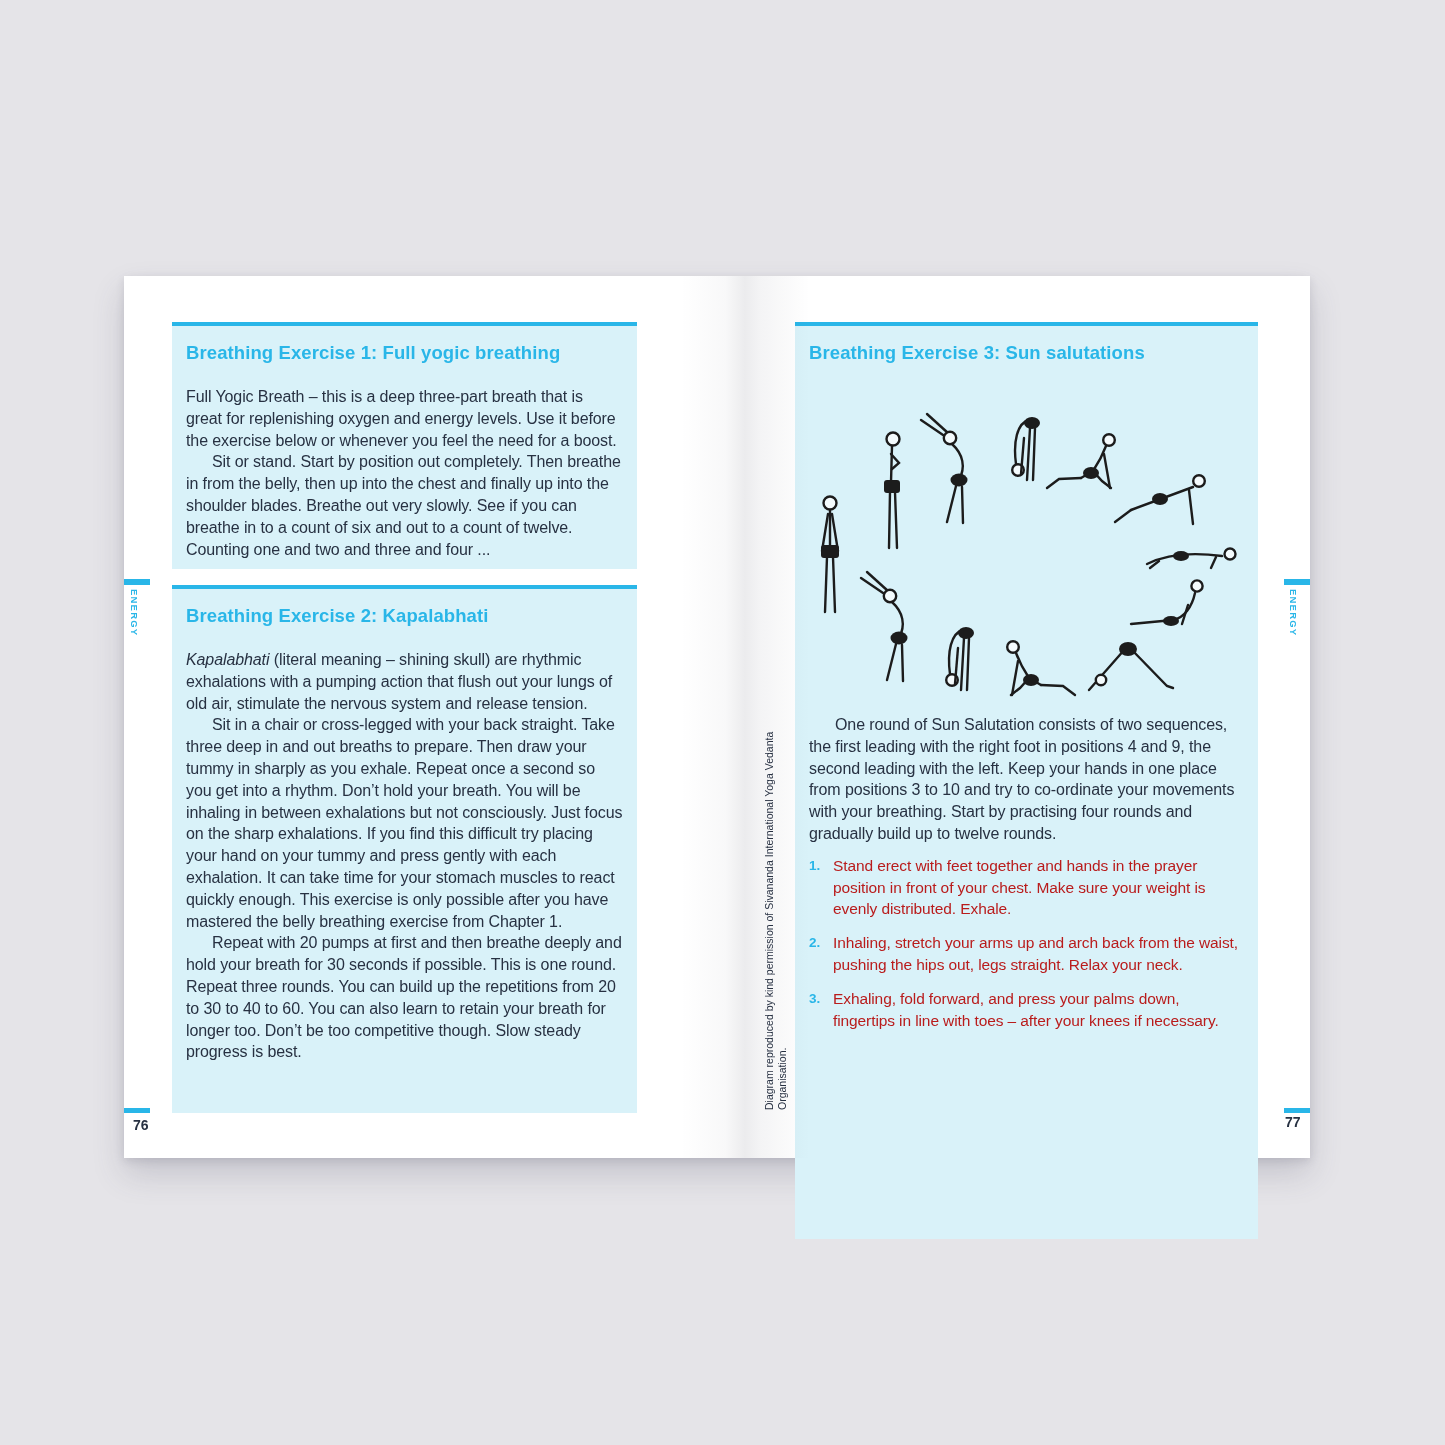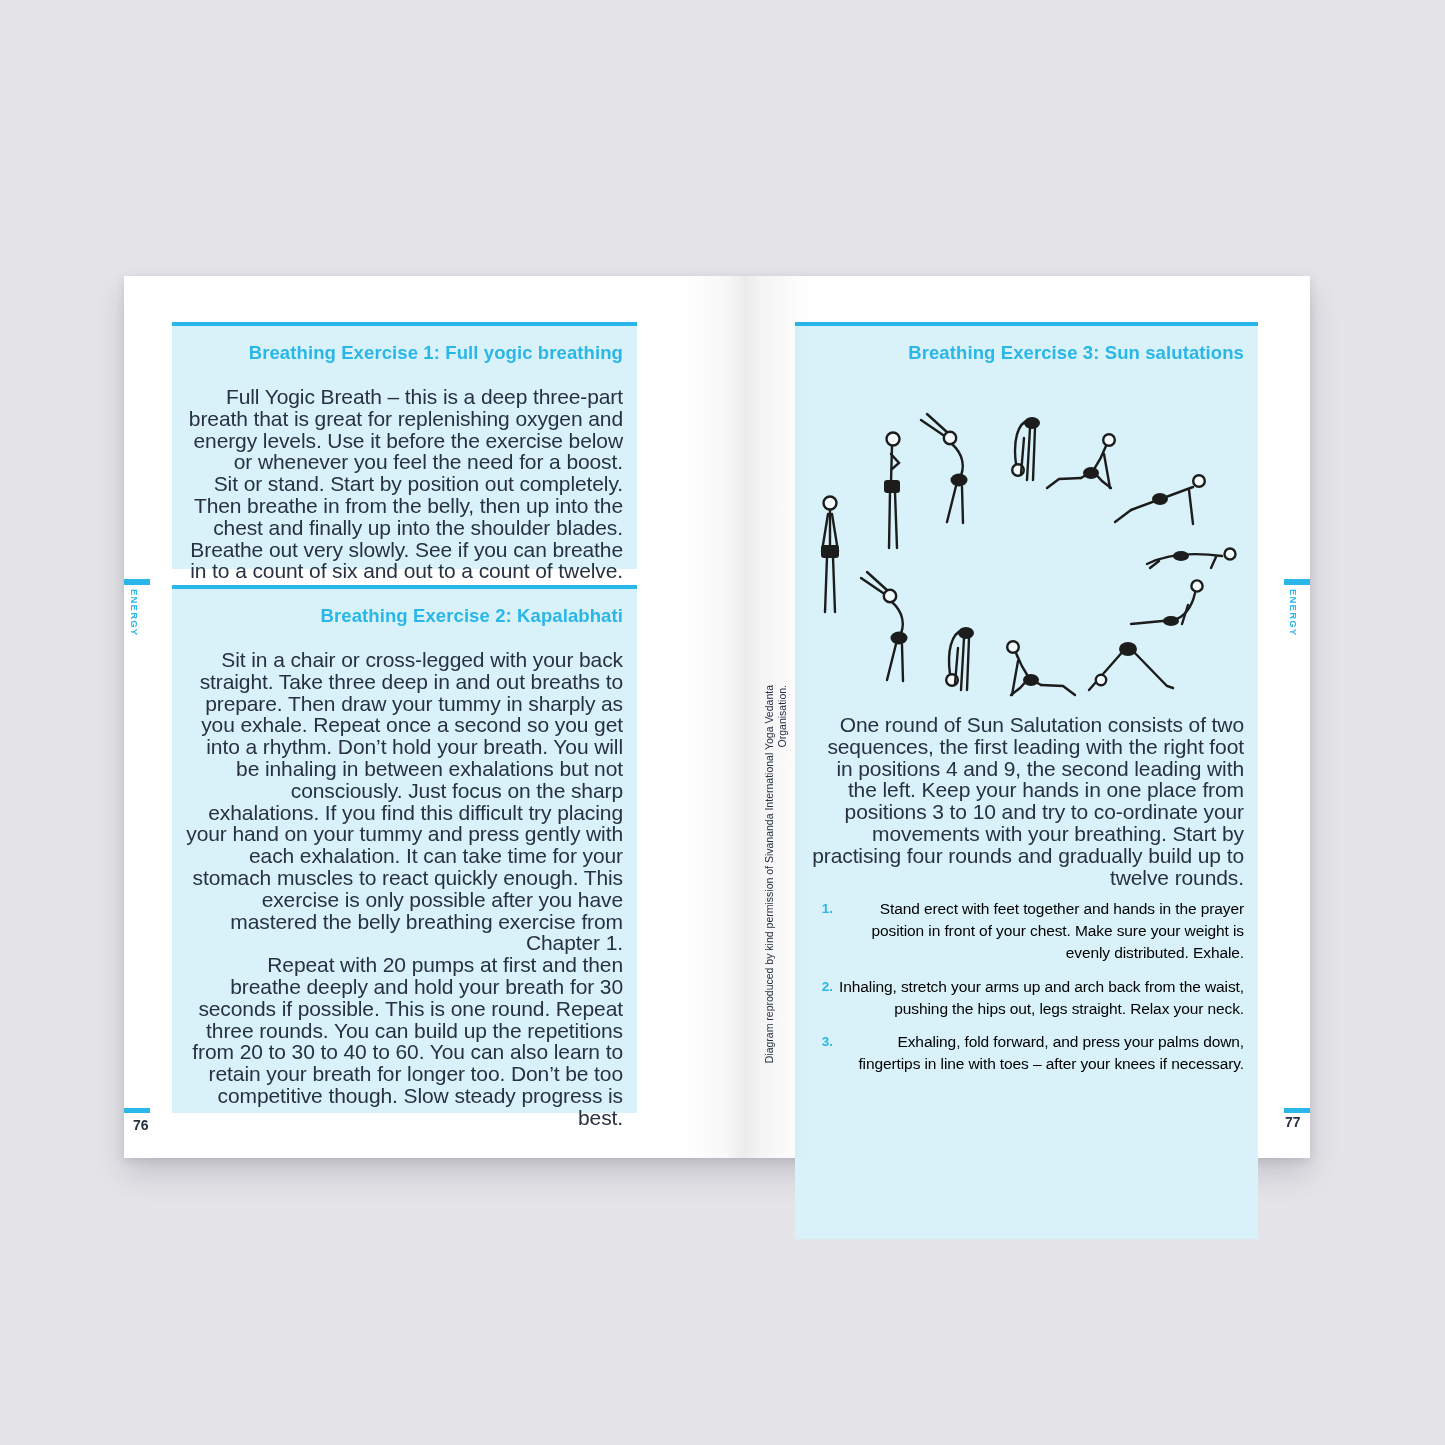--- a/index.html
+++ b/index.html
@@ -4,21 +4,20 @@
 <style>
   html,body{margin:0;padding:0}
   body{
     width:1445px;height:1445px;position:relative;overflow:hidden;
     background:#e5e4e8;
     font-family:"Liberation Sans", sans-serif;
   }
   .spread{
     position:absolute;left:124px;top:276px;width:1186px;height:882px;
     box-shadow:0 16px 30px rgba(70,70,95,.20), 0 3px 8px rgba(70,70,95,.14);
-    text-align:right;
   }
   .page{position:absolute;top:0;height:100%;background:#ffffff}
   .page.left{left:0;width:593px}
   .page.right{left:593px;width:593px}
   .gutter{
     position:absolute;left:556px;top:0;width:130px;height:100%;pointer-events:none;
     background:linear-gradient(90deg,
       rgba(40,40,60,0) 0%, rgba(40,40,60,.03) 35%,
       rgba(40,40,60,.09) 50%, rgba(40,40,60,.05) 62%,
       rgba(40,40,60,0) 100%);
@@ -28,31 +27,31 @@
     box-sizing:border-box;padding:16px 14px 0;
   }
   #panel1{left:48px;top:46px;width:465px;height:247px}
   #panel2{left:48px;top:309px;width:465px;height:528px}
   #panel3{left:78px;top:46px;width:463px;height:917px}
   .panel h2{
     margin:0 0 22px;font-size:18.5px;line-height:22px;font-weight:700;
     color:#29b6e8;letter-spacing:.1px;
   }
   .panel p{
-    margin:0;font-size:21px;line-height:21.8px;color:#273142;letter-spacing:-.1px;
+    margin:0;font-size:16px;line-height:21.8px;color:#273142;letter-spacing:-.1px;
   }
   .panel p.indent{text-indent:26px}
   .panel em{font-style:italic}
   .steps{margin-top:10px}
   .step{display:flex;margin-bottom:12px}
   .step-num{
     flex:none;width:24px;color:#29b6e8;font-weight:700;font-size:13.5px;
     line-height:21.8px;
   }
-  .step-text{font-size:15.5px;line-height:21.8px;color:#000000;letter-spacing:-.1px}
+  .step-text{font-size:15.5px;line-height:21.8px;color:#b91c1c;letter-spacing:-.1px}
   .diagram{position:relative;height:328px;margin:0 -14px}
   .fig{position:absolute}
   .edge-bar{position:absolute;background:#29b6e8;height:6px;width:26px}
   .edge-bar.bottom{height:5px}
   .edge-label{
     position:absolute;writing-mode:vertical-rl;color:#29b6e8;font-weight:700;
     font-size:9.5px;letter-spacing:1.2px;
   }
   .pagenum{position:absolute;font-size:14px;font-weight:700;color:#273142}
   .credit{
@@ -144,20 +143,21 @@
   <div class="page left">
 
     <div class="panel" id="panel1">
       <h2>Breathing Exercise 1: Full yogic breathing</h2>
       <p>Full Yogic Breath – this is a deep three-part breath that is great for replenishing oxygen and energy levels. Use it before the exercise below or whenever you feel the need for a boost.</p>
       <p class="indent">Sit or stand. Start by position out completely. Then breathe in from the belly, then up into the chest and finally up into the shoulder blades. Breathe out very slowly. See if you can breathe in to a count of six and out to a count of twelve. Counting one and two and three and four ...</p>
     </div>
 
     <div class="panel" id="panel2">
       <h2>Breathing Exercise 2: Kapalabhati</h2>
+      <p><em>Kapalabhati</em><span> (literal meaning – shining skull) are rhythmic exhalations with a pumping action that flush out your lungs of old air, stimulate the nervous system and release tension.</span></p>
       <p class="indent">Sit in a chair or cross-legged with your back straight. Take three deep in and out breaths to prepare. Then draw your tummy in sharply as you exhale. Repeat once a second so you get into a rhythm. Don’t hold your breath. You will be inhaling in between exhalations but not consciously. Just focus on the sharp exhalations. If you find this difficult try placing your hand on your tummy and press gently with each exhalation. It can take time for your stomach muscles to react quickly enough. This exercise is only possible after you have mastered the belly breathing exercise from Chapter 1.</p>
       <p class="indent">Repeat with 20 pumps at first and then breathe deeply and hold your breath for 30 seconds if possible. This is one round. Repeat three rounds. You can build up the repetitions from 20 to 30 to 40 to 60. You can also learn to retain your breath for longer too. Don’t be too competitive though. Slow steady progress is best.</p>
     </div>
 
     <div class="edge-bar" style="left:0;top:303px"></div>
     <div class="edge-label" style="left:5px;top:313px">ENERGY</div>
 
     <div class="edge-bar bottom" style="left:0;top:832px"></div>
     <div class="pagenum" style="left:9px;top:841px">76</div>
   </div>

